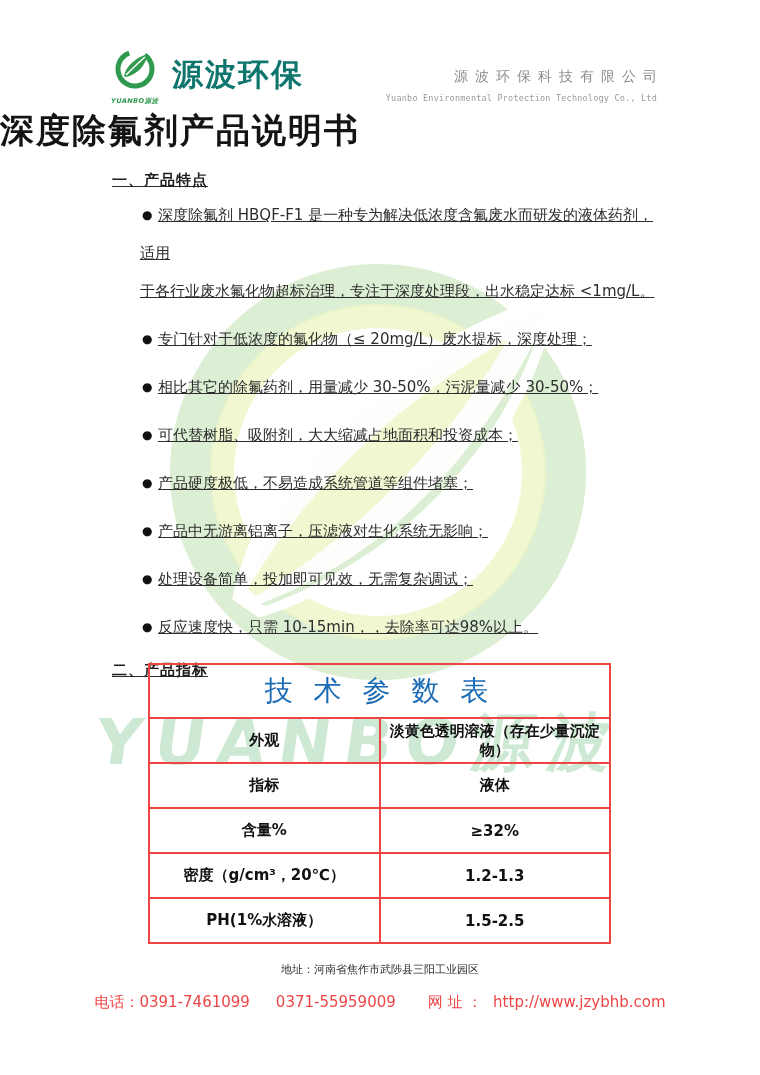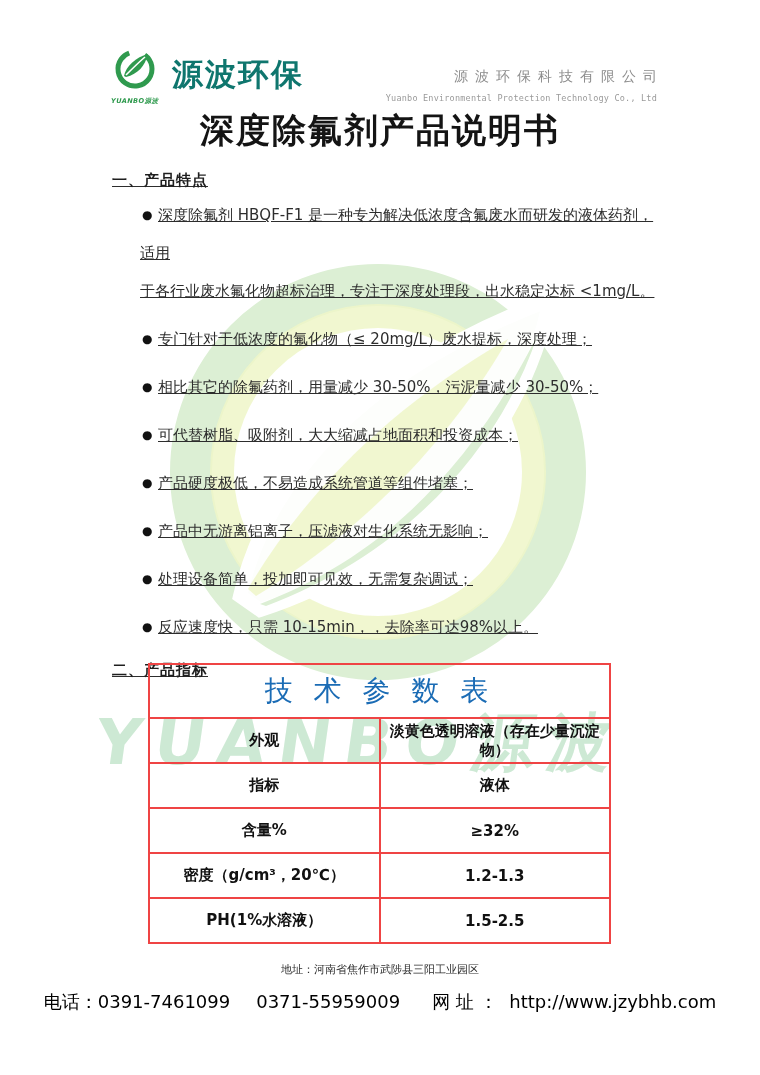--- a/index.html
+++ b/index.html
@@ -28,21 +28,21 @@
     font-size:14px; color:#8c8c8c; letter-spacing:7px; margin-right:-7px;
     font-weight:500;
   }
   .company-en {
     font-family:"DejaVu Sans Mono","Liberation Mono",monospace;
     font-size:8.5px; color:#9a9a9a; margin-top:7px; letter-spacing:0.2px;
   }
 
   
   .doc-title {
-    position:absolute; top:108px; left:0; width:100%; text-align:center;
+    position:absolute; top:108px; left:0; width:100%; text-align:left;
     font-size:34px; font-weight:bold; color:#141414; letter-spacing:2px; z-index:1;
   }
 
   
   .content { position:absolute; left:112px; top:170px; width:545px; z-index:1;text-decoration:underline; }
   .sec-heading {
     font-size:15px; font-weight:bold; color:#1e1e1e;
     line-height:20px; margin:0 0 6px 0; letter-spacing:1px;
   }
   .sec-heading.second { margin:14px 0 0 0; }
@@ -69,21 +69,21 @@
     height:52px; font-size:28px !important; font-weight:400 !important;
     color:#1b6cb5 !important; letter-spacing:6px;
   }
   .tbl-row { height:45px; }
   .col-label { width:160px; }
 
   
   .footer { position:absolute; left:0; top:959px; width:100%; text-align:center; z-index:1; }
   .footer-address { font-size:11px; line-height:22px; color:#2d2d2d; }
   .footer-contact {
-    margin-top:10px; font-size:18px; color:#000000;
+    margin-top:10px; font-size:15px; color:#ef4444;
     display:flex; justify-content:center; column-gap:26px; line-height:22px;
   }
   .footer-contact .web span { margin-left:6px; }
 </style>
 </head>
 <body>
 
 <div class="page">
 
   <svg class="wm-logo" width="470" height="460" viewBox="0 0 470 460" aria-hidden="true">

